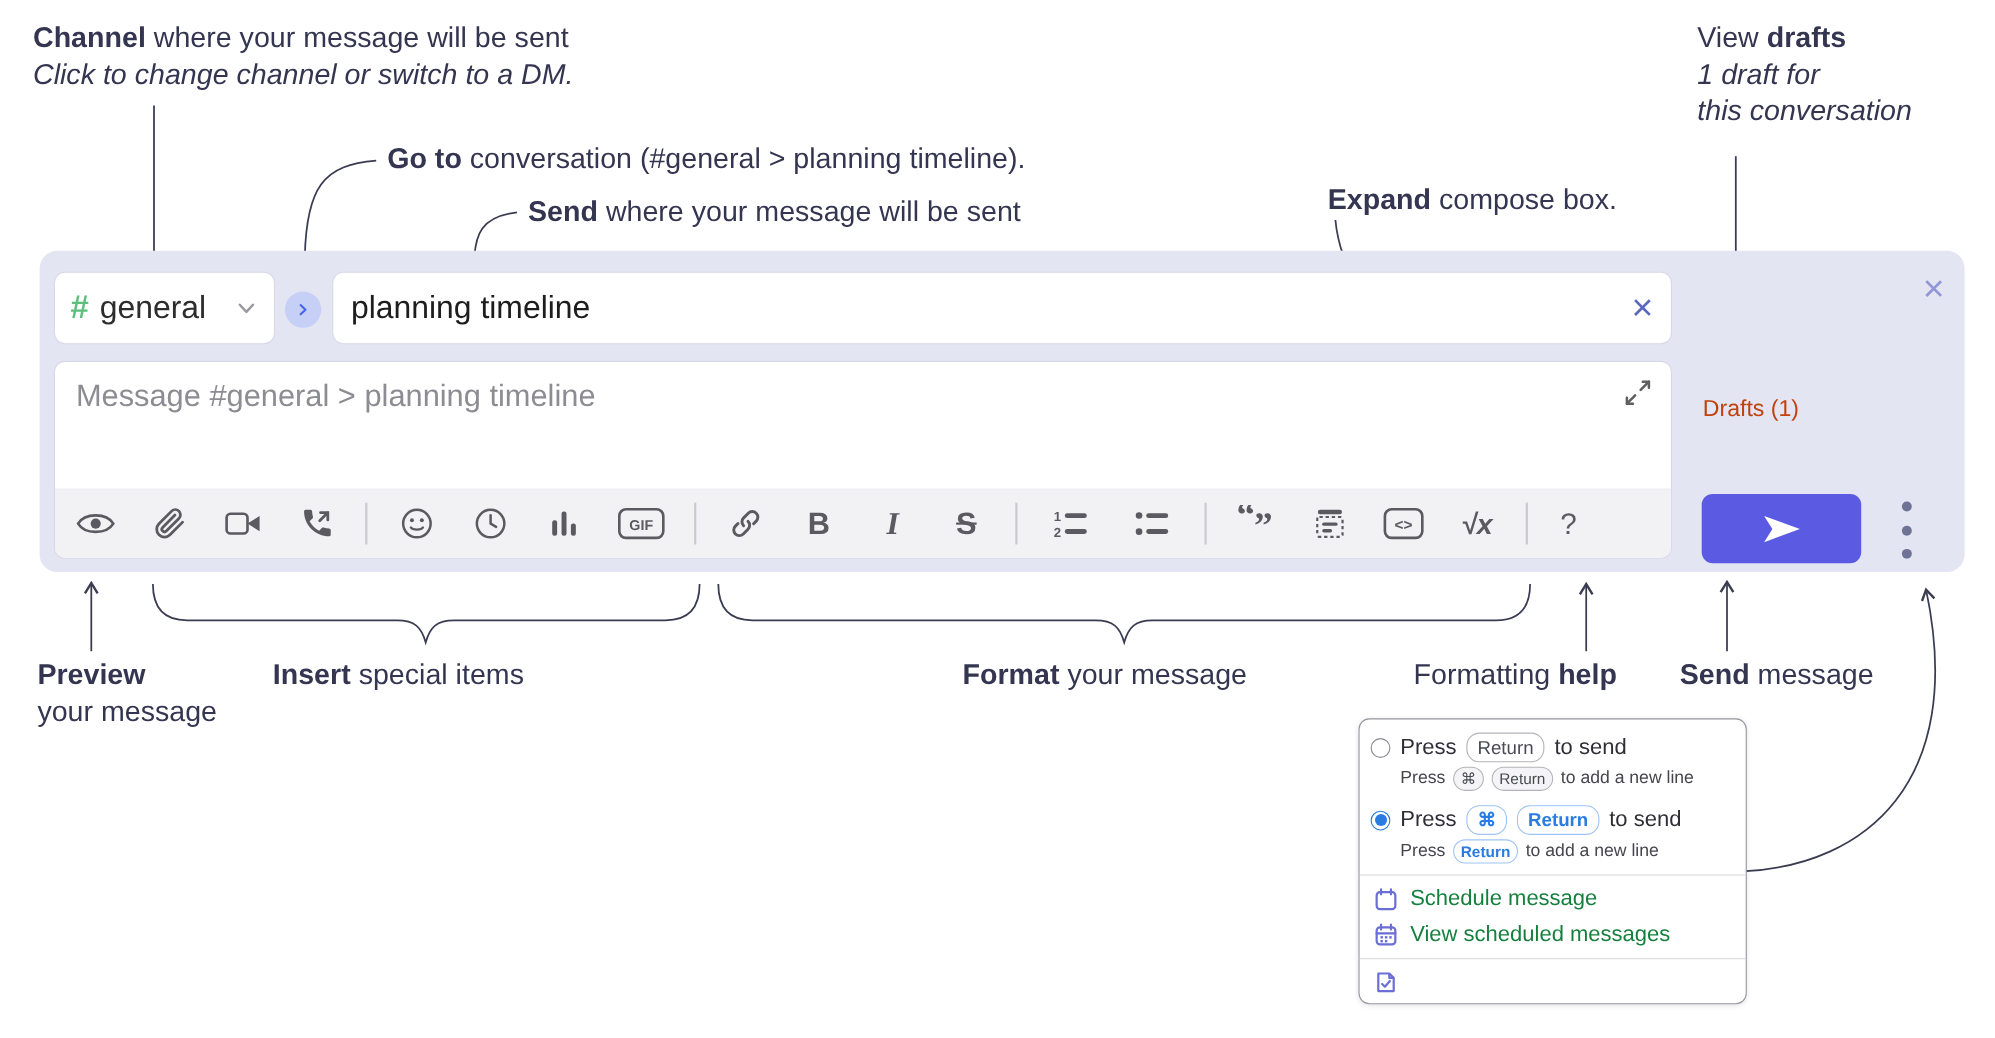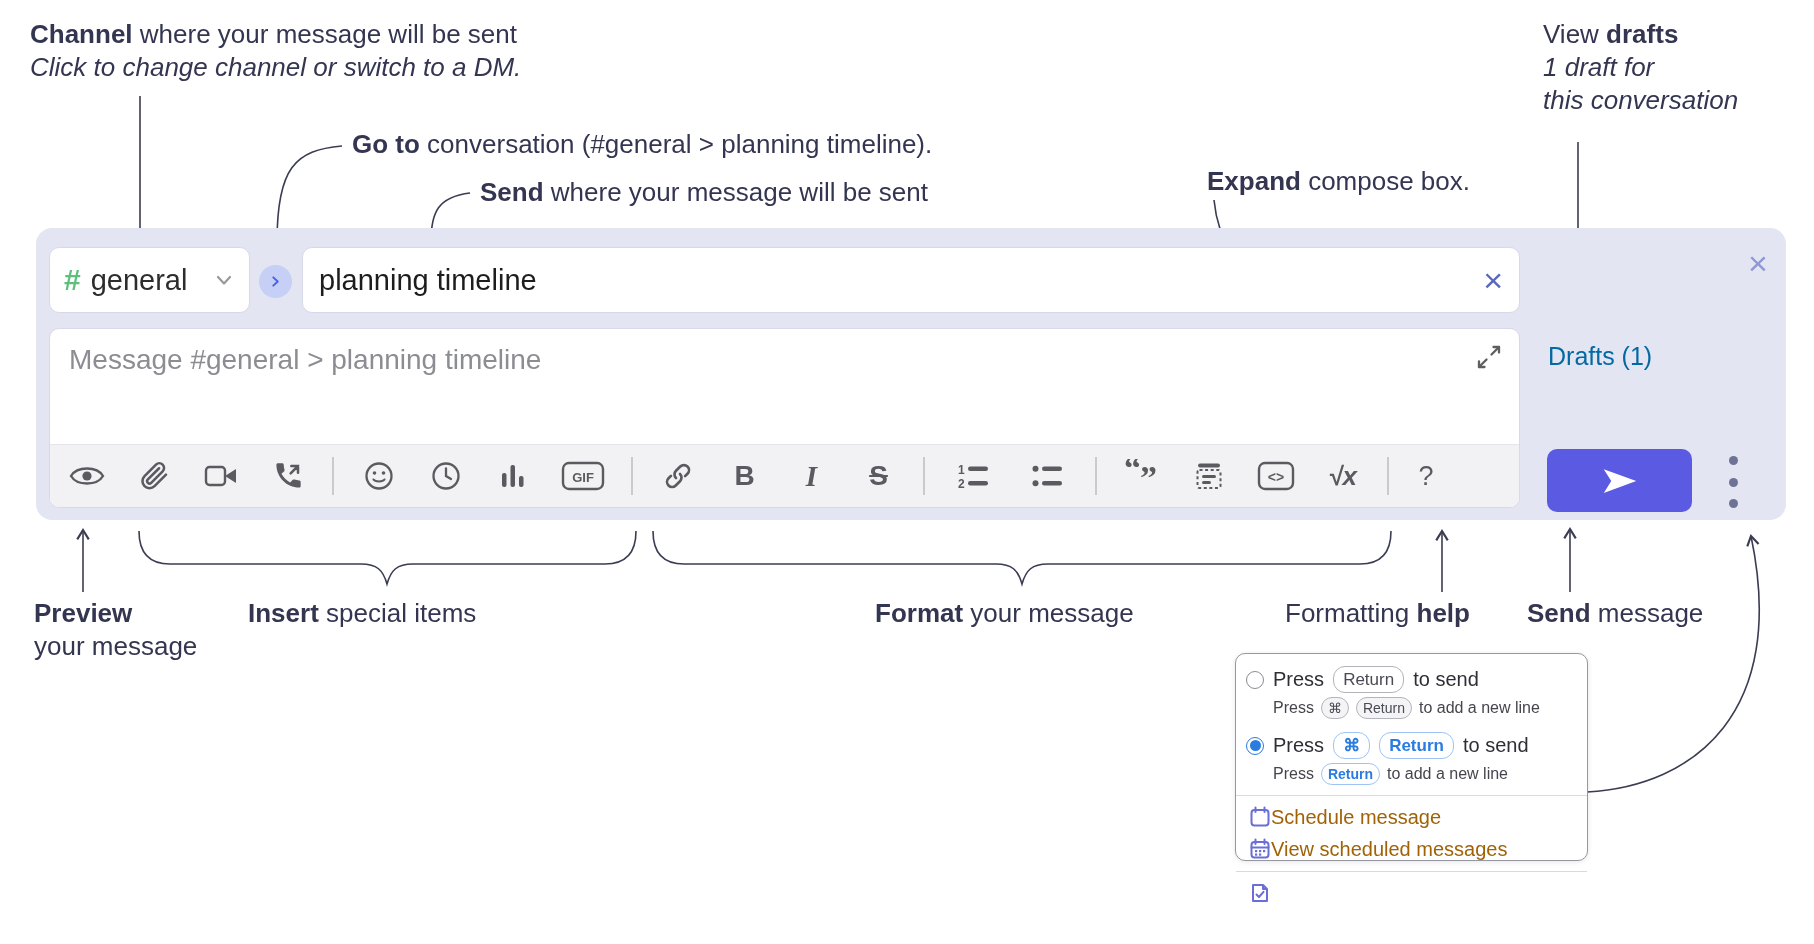--- a/index.html
+++ b/index.html
@@ -27,41 +27,41 @@
   .close-x{position:absolute;left:1748px;top:246px;font-size:34px;color:#9196d6;line-height:1;cursor:pointer;}
   .message-box{left:13px;top:100px;width:1471px;height:180px;padding:0;}
   .placeholder{position:absolute;left:19px;top:15px;font-size:28px;color:#8c8c93;}
   .expand-btn{position:absolute;right:16px;top:14px;width:28px;height:28px;}
   .toolbar{position:absolute;left:0;bottom:0;width:100%;height:63px;background:#f2f2f5;
            border-top:1px solid #e4e4ea;border-radius:0 0 9px 9px;display:flex;align-items:center;
            padding-left:3px;box-sizing:border-box;}
   .tb-btn{width:67px;height:61px;display:flex;align-items:center;justify-content:center;
           background:none;border:none;padding:0;cursor:pointer;}
   .tb-div{width:2px;height:38px;background:#c9c9d0;margin:0 11px;}
-  .drafts-link{position:absolute;left:1548px;top:342px;font-size:25px;color:#0369a1;cursor:pointer;}
+  .drafts-link{position:absolute;left:1548px;top:360px;font-size:21px;color:#c2410c;cursor:pointer;}
   .send-btn{position:absolute;left:1547px;top:449px;width:145px;height:63px;background:#5a5ae2;
             border:none;border-radius:10px;display:flex;align-items:center;justify-content:center;cursor:pointer;}
   .dots-btn{position:absolute;left:1723px;top:456px;width:20px;height:52px;display:flex;flex-direction:column;
             align-items:center;justify-content:space-between;background:none;border:none;cursor:pointer;padding:0;}
   .dot{width:9px;height:9px;border-radius:50%;background:#6e7294;}
   
-  .menu{position:absolute;left:1235px;top:653px;width:353px;height:208px;background:#fff;
+  .menu{position:absolute;left:1235px;top:653px;width:353px;height:260px;background:#fff;
         border:1.5px solid #97979f;border-radius:10px;box-shadow:0 1px 5px rgba(0,0,0,.10);
         box-sizing:border-box;padding:12px 0 0 0;}
   .menu-row{display:flex;align-items:center;gap:9px;padding-left:10px;font-size:20px;color:#2e2e36;}
   .menu-sub{padding-left:37px;font-size:16px;color:#45454d;margin-top:4px;display:flex;align-items:center;gap:7px;}
   .radio{width:18px;height:18px;border:1.7px solid #8a8a92;border-radius:50%;box-sizing:border-box;flex:none;}
   .radio.sel{border-color:#2b7ce0;position:relative;}
   .radio.sel::after{content:"";position:absolute;inset:2.5px;background:#2b7ce0;border-radius:50%;}
   .kbd{display:inline-block;border:1.5px solid #b3b3bb;border-radius:12px;padding:0 9px;background:#fff;
        font-size:17px;color:#4a4a55;line-height:25px;}
   .kbd.sm{font-size:14px;line-height:20px;padding:0 6px;background:#f4f4f6;}
   .kbd.blue{border-color:#9fc3f4;color:#2b7ce0;font-weight:700;}
   .menu-div{height:1px;background:#d9d9de;margin:10px 0;}
-  .menu-item{display:flex;padding-left:13px;font-size:20px;color:#a16207;
+  .menu-item{display:flex;align-items:center;gap:11px;padding-left:13px;font-size:20px;color:#15803d;
              margin-top:9px;cursor:pointer;}
   .mi-icon{flex:none;}
 </style>
 </head>
 <body>
 
 <div id="stage">
 
   <svg class="abs" width="1814" height="944" style="left:0;top:0;pointer-events:none;">
     <defs>

